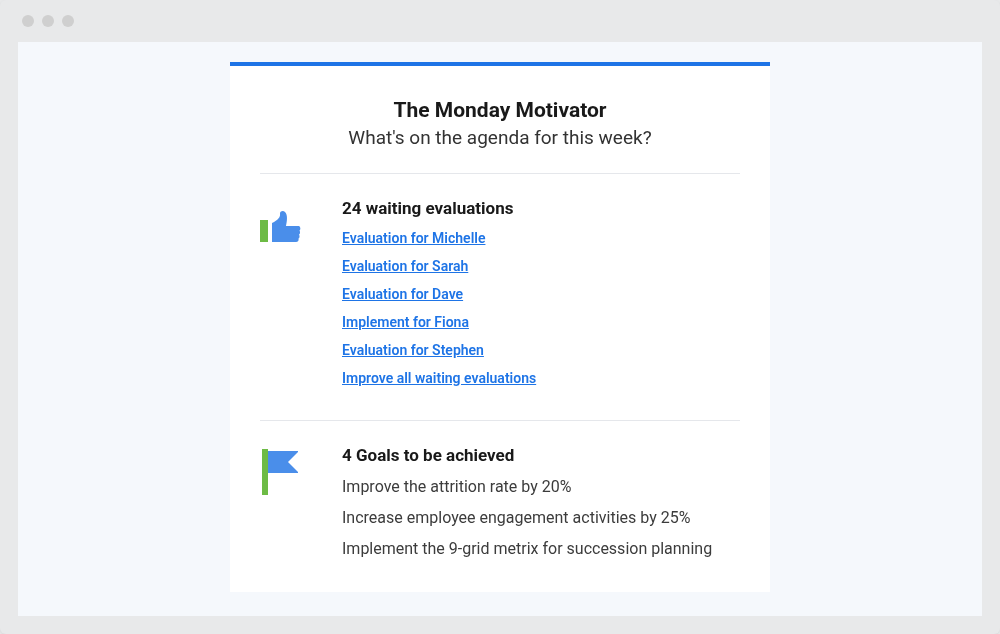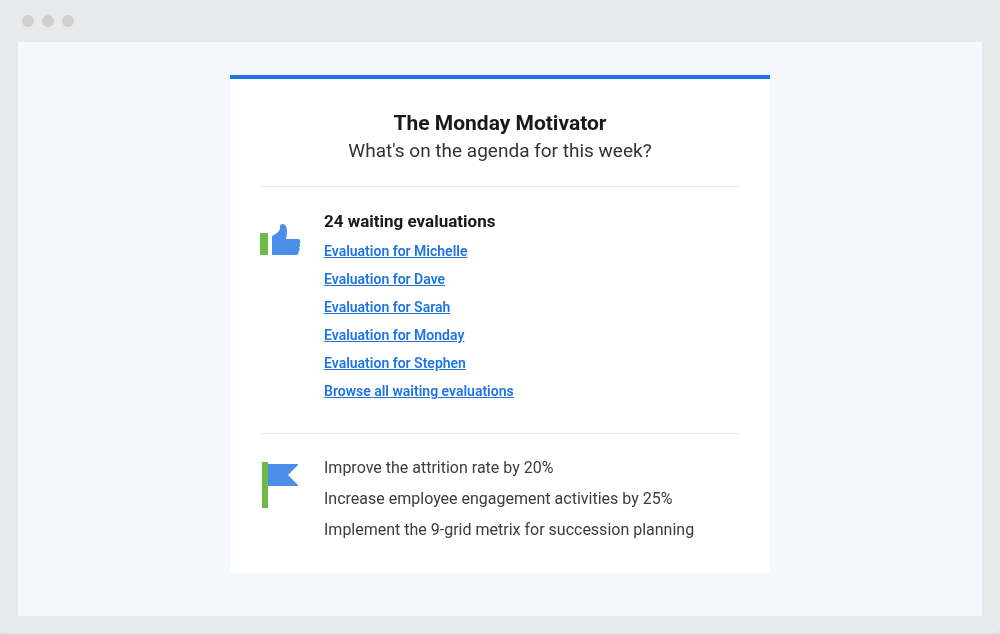--- a/index.html
+++ b/index.html
@@ -31,21 +31,21 @@
     .window-dot {
       width: 12px;
       height: 12px;
       border-radius: 50%;
       background: #cfcfcf;
     }
     .page-canvas {
       background: #f5f8fc;
       margin: 0 18px 18px 18px;
       height: calc(634px - 42px - 18px);
-      padding-top: 33px;
+      padding-top: 20px;
       overflow: hidden;
     }
     .email-card {
       width: 540px;
       margin: 0 auto;
       background: #ffffff;
       border-top: 4px solid #1e74e6;
     }
     .email-header {
       text-align: center;
@@ -64,21 +64,21 @@
     }
     .divider {
       height: 1px;
       background: #e5e7eb;
       margin: 0 30px;
     }
     .section {
       padding: 24px 30px 22px 30px;
       display: flex;
       align-items: flex-start;
-      gap: 22px;
+      gap: 40px;
     }
     .section-icon {
       width: 42px;
       flex-shrink: 0;
       padding-top: 4px;
     }
     .section-body {
       flex: 1;
     }
     .section-title {
@@ -181,40 +181,41 @@
             <div class="thumb-cuff"></div>
             <svg width="42" height="42" viewBox="0 0 42 42">
               <path d="M 12 18 L 12 40 L 36 40 C 38 40 39 38.5 38.5 36.5 C 39.5 36 40 34 39 32.5 C 40 32 40.5 30 39.5 28.5 C 40.5 28 41 25.5 39 24 L 26 24 C 27 19 28 13 25 10 C 23 8 19.5 9.5 20 12 C 20.5 15 18 18 12 21 Z" fill="#4a8eea"></path>
             </svg>
           </div>
         </div>
         <div class="section-body">
           <div class="section-title">24 waiting evaluations</div>
           <ul class="link-list">
             <li><a class="eval-link">Evaluation for Michelle</a></li>
+            <li><a class="eval-link">Evaluation for Sarah</a></li>
             <li><a class="eval-link">Evaluation for Dave</a></li>
-            <li><a class="eval-link">Evaluation for Sarah</a></li>
-            <li><a class="eval-link">Evaluation for Monday</a></li>
+            <li><a class="eval-link">Implement for Fiona</a></li>
             <li><a class="eval-link">Evaluation for Stephen</a></li>
-            <li><a class="eval-link">Browse all waiting evaluations</a></li>
+            <li><a class="eval-link">Improve all waiting evaluations</a></li>
           </ul>
         </div>
       </div>
 
       <div class="divider"></div>
 
       <div class="section">
         <div class="section-icon">
           <div class="flag-wrap">
             <div class="flag-pole"></div>
             <div class="flag-banner"></div>
             <div class="flag-notch"></div>
           </div>
         </div>
         <div class="section-body">
+          <div class="section-title">4 Goals to be achieved</div>
           <ul class="goal-list">
             <li>Improve the attrition rate by 20%</li>
             <li>Increase employee engagement activities by 25%</li>
             <li>Implement the 9-grid metrix for succession planning</li>
           </ul>
         </div>
       </div>
 
     </div>
   </div>

